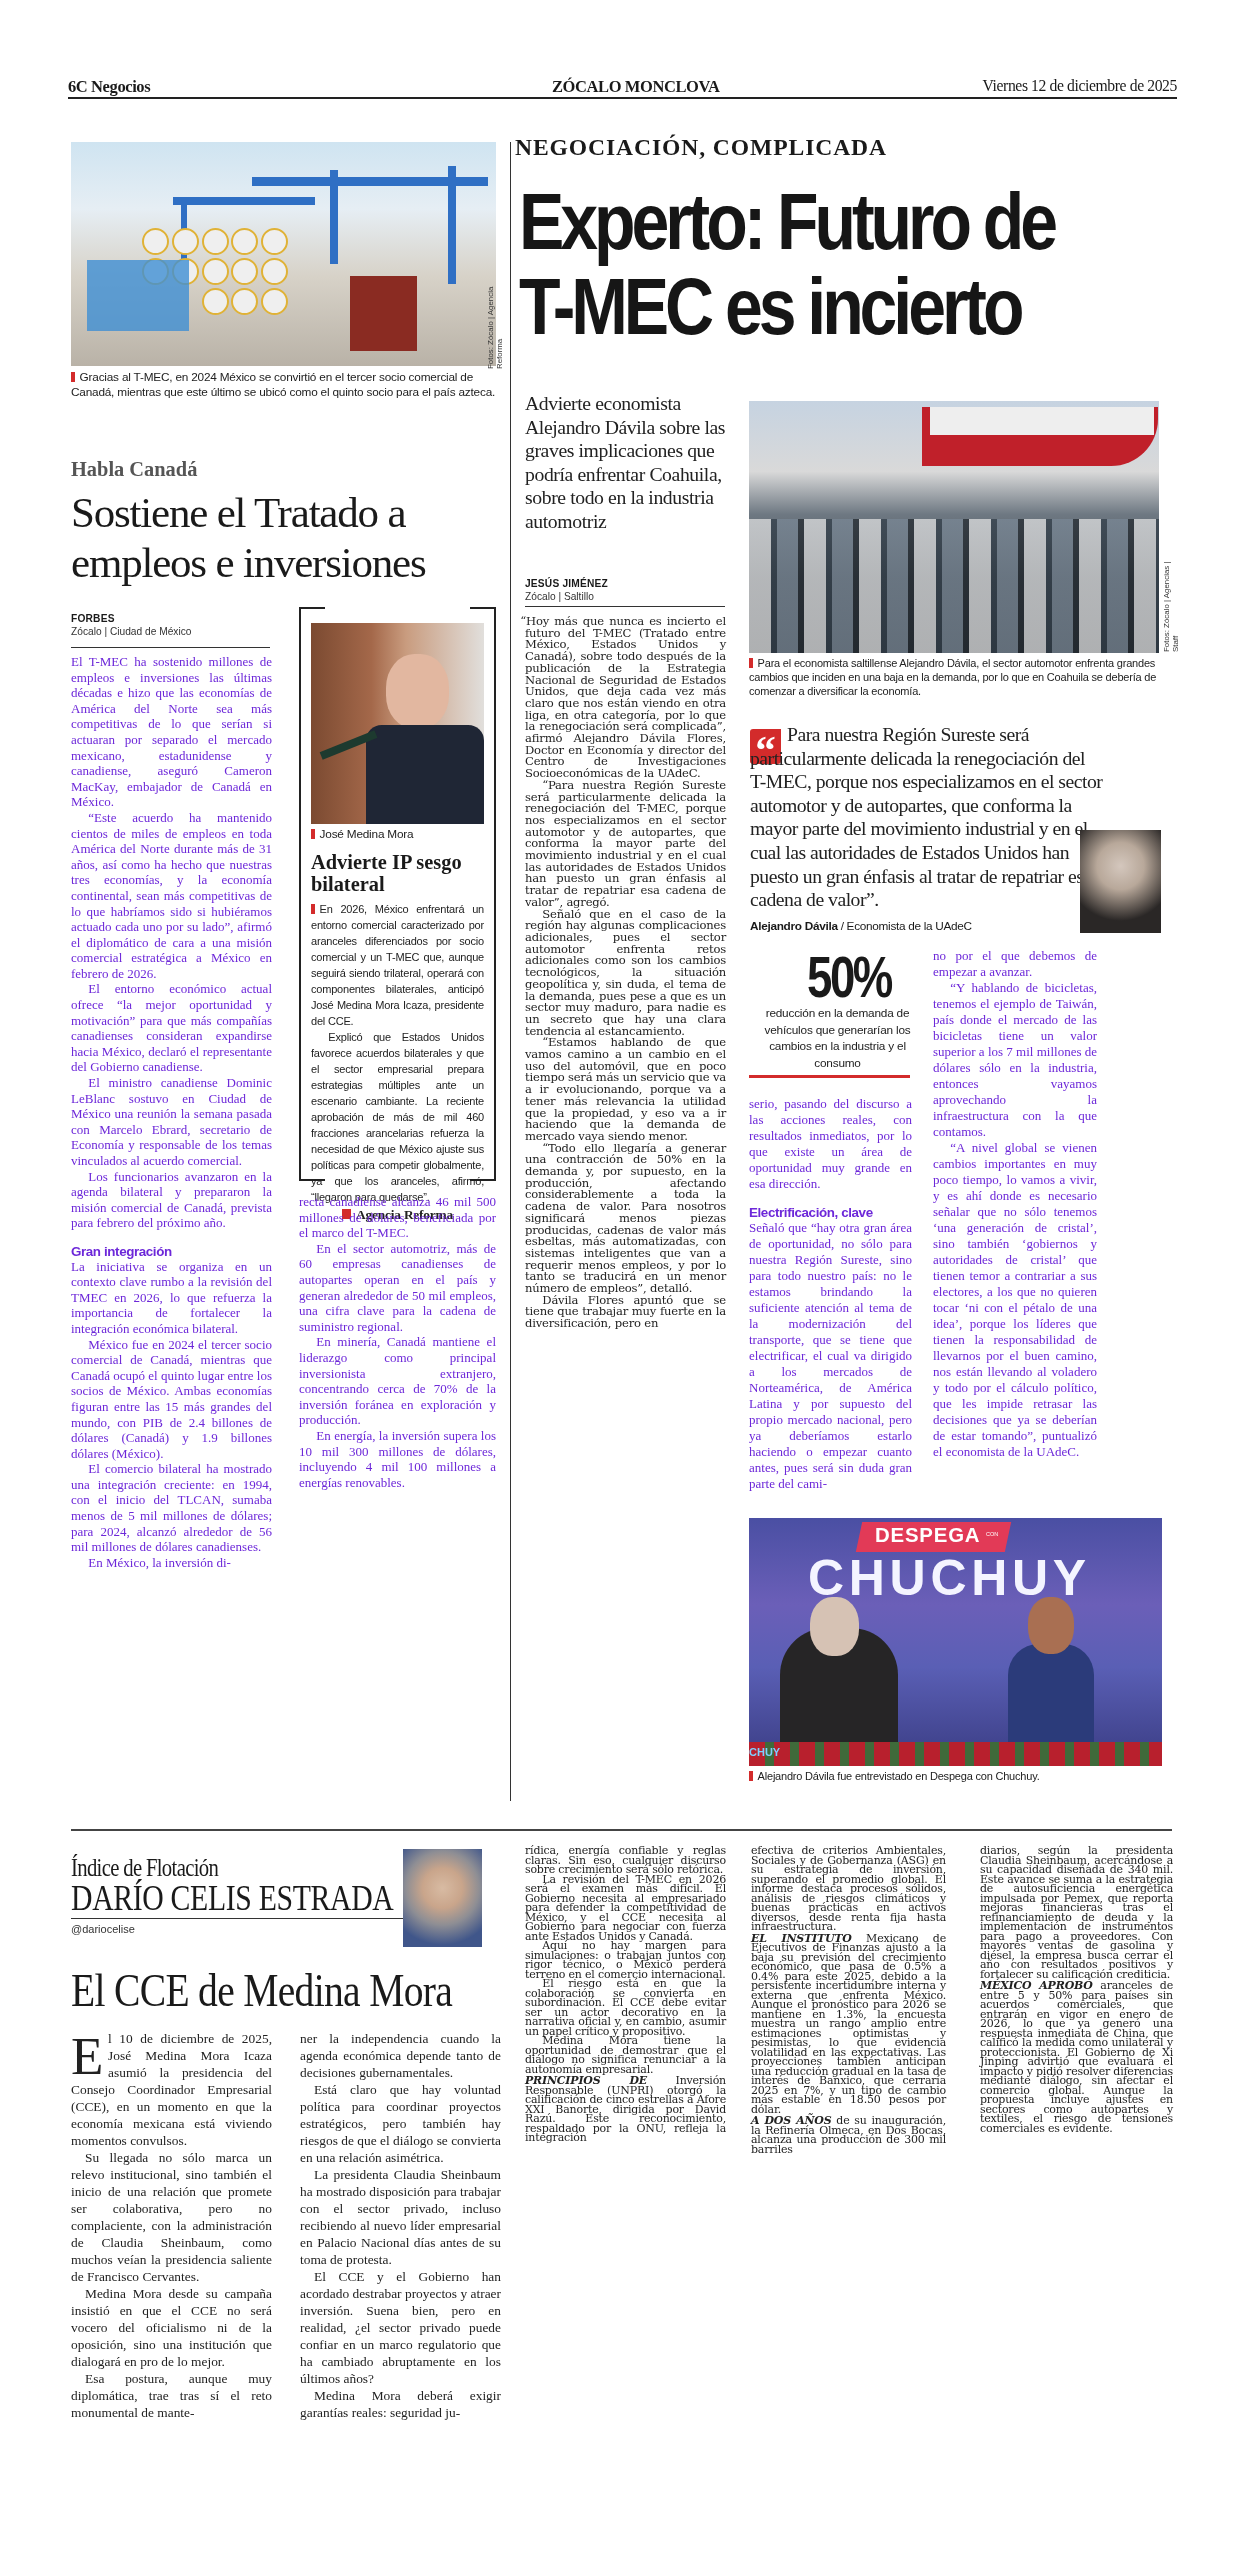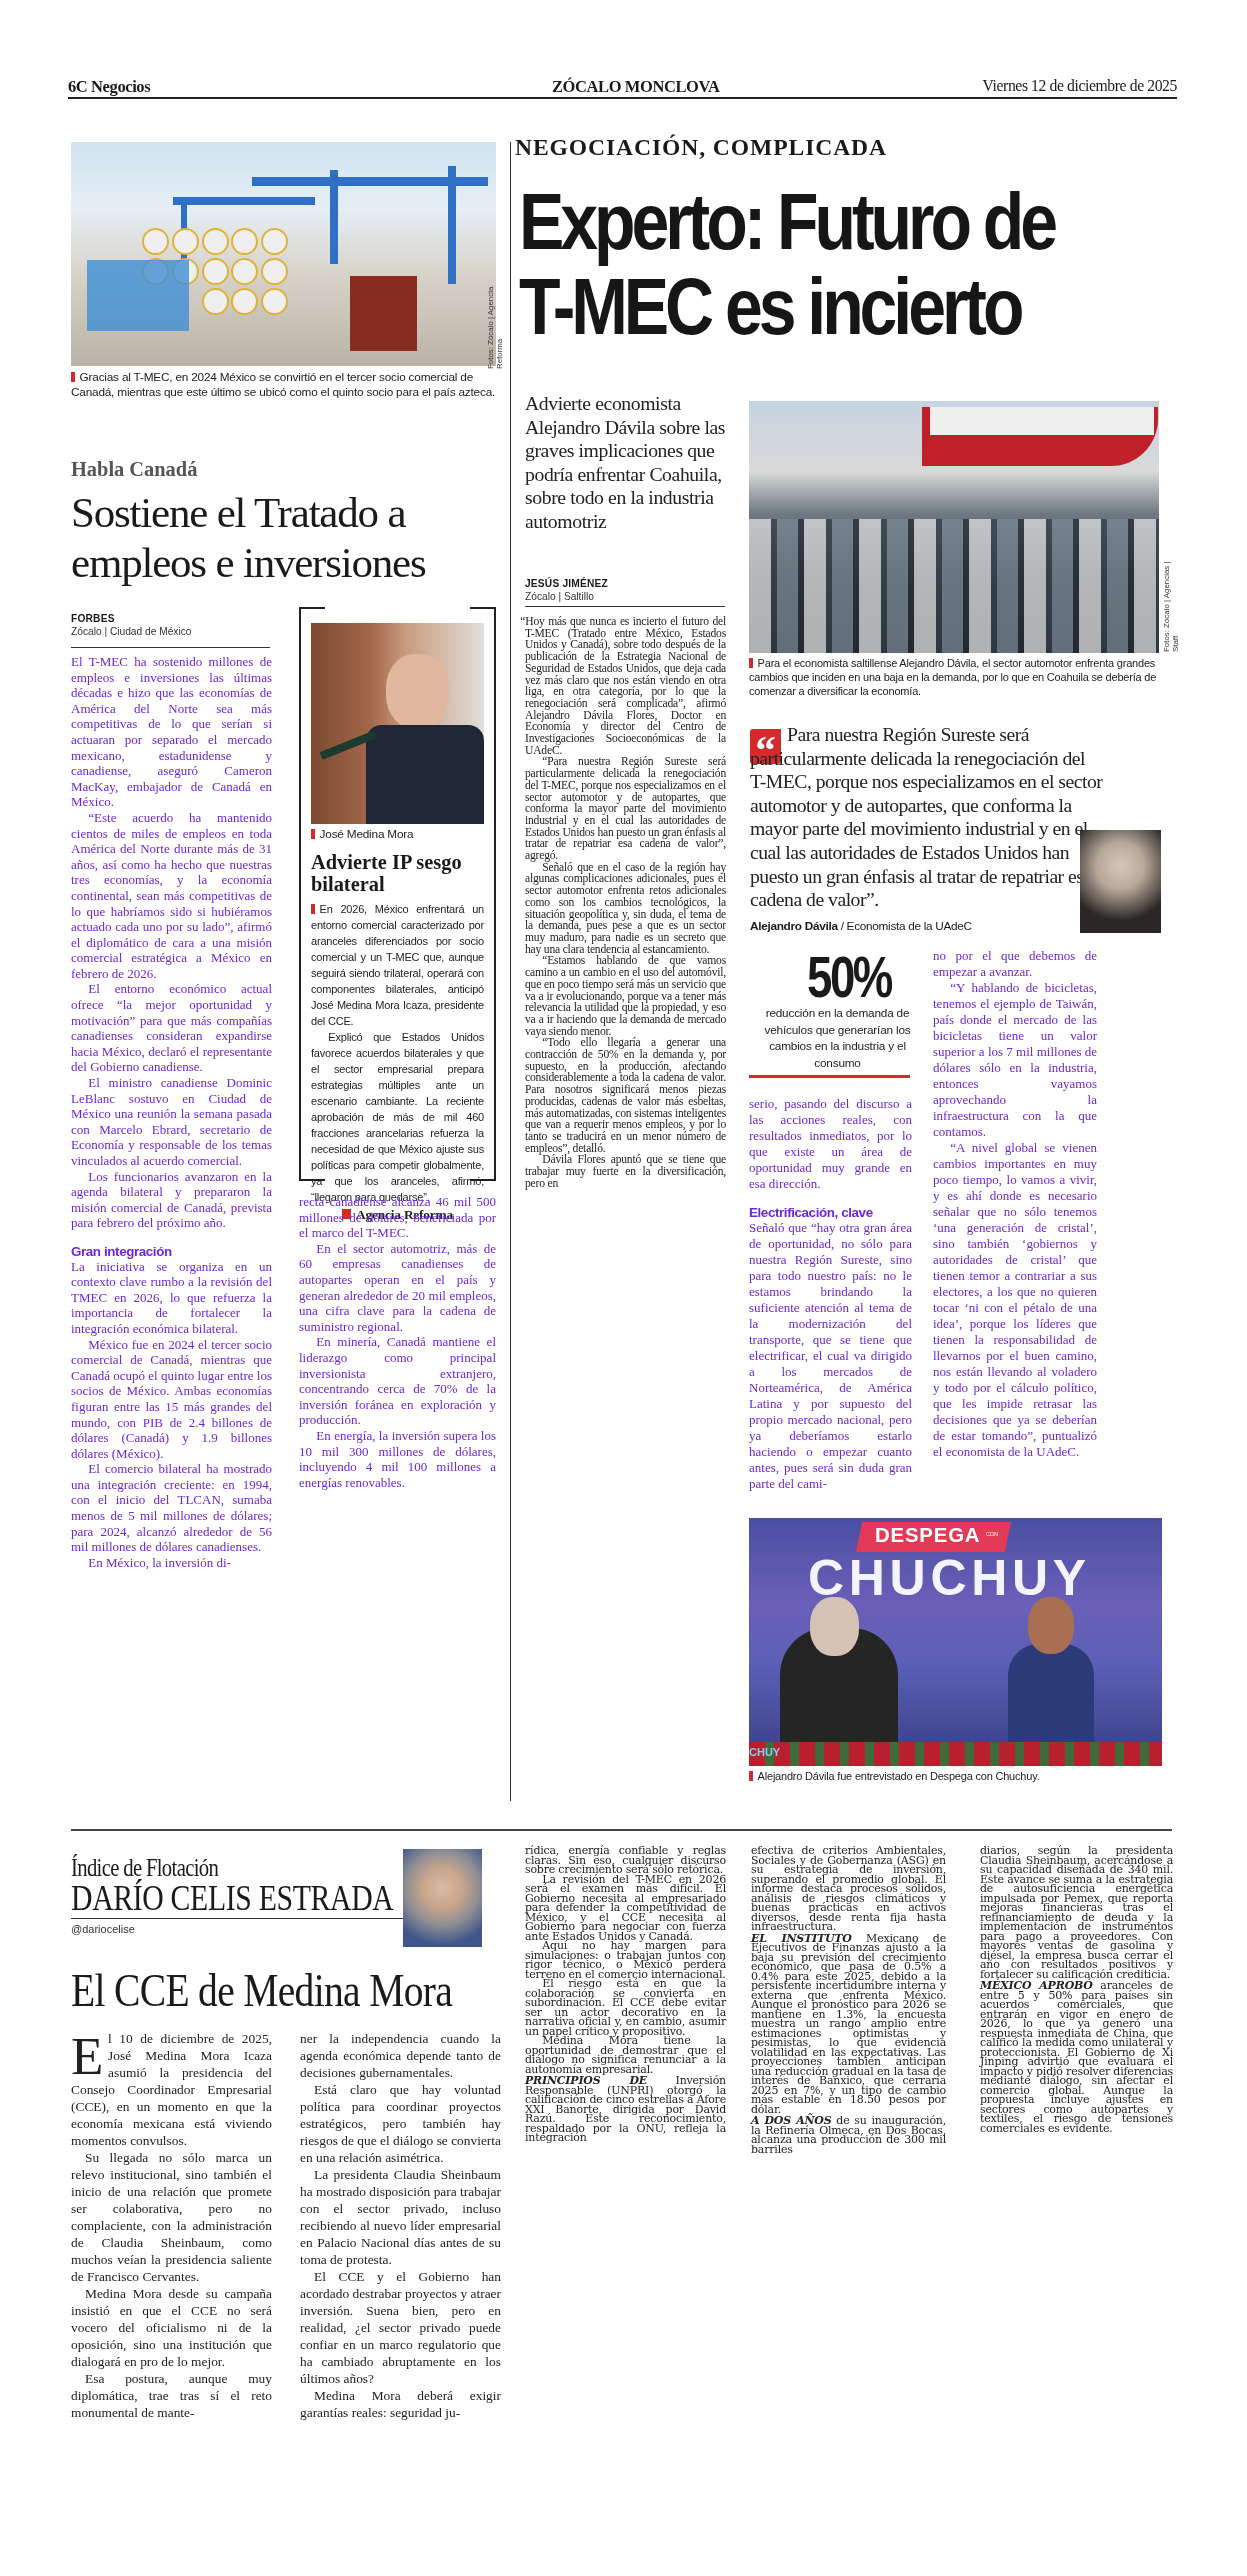--- a/index.html
+++ b/index.html
@@ -149,21 +149,21 @@
 <div class="abs caption" style="left:311px;top:827px;width:173px;"><span class="red-mark"></span><span>José Medina Mora</span></div>
 <div class="abs side-title" style="left:311px;top:851px;width:173px;">Advierte IP sesgo bilateral</div>
 <div class="abs side-body" style="left:311px;top:901px;width:173px;">
   <p class="noindent"><span class="red-mark"></span><span>En 2026, México enfrentará un entorno comercial caracterizado por aranceles diferenciados por socio comercial y un T-MEC que, aunque seguirá siendo trilateral, operará con componentes bilaterales, anticipó José Medina Mora Icaza, presidente del CCE.</span></p>
   <p>Explicó que Estados Unidos favorece acuerdos bilaterales y que el sector empresarial prepara estrategias múltiples ante un escenario cambiante. La reciente aprobación de más de mil 460 fracciones arancelarias refuerza la necesidad de que México ajuste sus políticas para competir globalmente, ya que los aranceles, afirmó, “llegaron para quedarse”.</p>
   <div style="text-align:center;font:bold 13.4px 'Liberation Serif',serif;margin-top:1.6px;"><span style="display:inline-block;width:9.4px;height:9.4px;background:#d32b2b;margin-right:4.7px;"></span><span>Agencia Reforma</span></div>
 </div>
 
 <div class="abs body-serif" style="left:299px;top:1194px;width:197px;">
   <p class="noindent">recta canadiense alcanza 46 mil 500 millones de dólares, beneficiada por el marco del T-MEC.</p>
-  <p>En el sector automotriz, más de 60 empresas canadienses de autopartes operan en el país y generan alrededor de 20 mil empleos, una cifra clave para la cadena de suministro regional.</p>
+  <p>En el sector automotriz, más de 60 empresas canadienses de autopartes operan en el país y generan alrededor de 50 mil empleos, una cifra clave para la cadena de suministro regional.</p>
   <p>En minería, Canadá mantiene el liderazgo como principal inversionista extranjero, concentrando cerca de 70% de la inversión foránea en exploración y producción.</p>
   <p>En energía, la inversión supera los 10 mil 300 millones de dólares, incluyendo 4 mil 100 millones a energías renovables.</p>
 </div>
 
 <div class="abs vline" style="left:510px;top:142px;height:1659px;"></div>
 
 <div class="abs kicker-right">NEGOCIACIÓN, COMPLICADA</div>
 <div class="abs headline-right">
   <div>Experto: Futuro de</div>
   <div>T-MEC es incierto</div>
@@ -175,21 +175,21 @@
   <div style="position:absolute;left:181px;top:6.3px;width:224px;height:27.5px;background:#eeeeee;"></div>
   <div style="position:absolute;left:0;top:118px;width:410px;height:134px;background:repeating-linear-gradient(90deg,#e6e6e6 0 22px,#2e3a45 22px 28px,#7a8896 28px 49px,#1f252b 49px 55px);opacity:.7;"></div>
 </div>
 <div class="abs credit-vert" style="left:1162px;top:550px;height:102px;">Fotos: Zócalo | Agencias | Staff</div>
 <div class="abs caption" style="left:749px;top:656px;width:410px;font-size:11px;line-height:14px;"><span class="red-mark"></span><span>Para el economista saltillense Alejandro Dávila, el sector automotor enfrenta grandes cambios que inciden en una baja en la demanda, por lo que en Coahuila se debería de comenzar a diversificar la economía.</span></div>
 
 <div class="abs byline" style="left:525px;top:578px;">JESÚS JIMÉNEZ</div>
 <div class="abs dateline" style="left:525px;top:591px;">Zócalo | Saltillo</div>
 <div class="abs rule" style="left:525px;top:606px;width:200px;"></div>
 
-<div class="abs body-slab" style="left:525px;top:616px;width:201px;font-family:Liberation Serif, serif;">
+<div class="abs body-slab" style="left:525px;top:616px;width:201px;">
   <p style="text-indent:-4.7px;">“Hoy más que nunca es incierto el futuro del T-MEC (Tratado entre México, Estados Unidos y Canadá), sobre todo después de la publicación de la Estrategia Nacional de Seguridad de Estados Unidos, que deja cada vez más claro que nos están viendo en otra liga, en otra categoría, por lo que la renegociación será complicada”, afirmó Alejandro Dávila Flores, Doctor en Economía y director del Centro de Investigaciones Socioeconómicas de la UAdeC.</p>
   <p>“Para nuestra Región Sureste será particularmente delicada la renegociación del T-MEC, porque nos especializamos en el sector automotor y de autopartes, que conforma la mayor parte del movimiento industrial y en el cual las autoridades de Estados Unidos han puesto un gran énfasis al tratar de repatriar esa cadena de valor”, agregó.</p>
   <p>Señaló que en el caso de la región hay algunas complicaciones adicionales, pues el sector automotor enfrenta retos adicionales como son los cambios tecnológicos, la situación geopolítica y, sin duda, el tema de la demanda, pues pese a que es un sector muy maduro, para nadie es un secreto que hay una clara tendencia al estancamiento.</p>
   <p>“Estamos hablando de que vamos camino a un cambio en el uso del automóvil, que en poco tiempo será más un servicio que va a ir evolucionando, porque va a tener más relevancia la utilidad que la propiedad, y eso va a ir haciendo que la demanda de mercado vaya siendo menor.</p>
   <p>“Todo ello llegaría a generar una contracción de 50% en la demanda y, por supuesto, en la producción, afectando considerablemente a toda la cadena de valor. Para nosotros significará menos piezas producidas, cadenas de valor más esbeltas, más automatizadas, con sistemas inteligentes que van a requerir menos empleos, y por lo tanto se traducirá en un menor número de empleos”, detalló.</p>
   <p>Dávila Flores apuntó que se tiene que trabajar muy fuerte en la diversificación, pero en</p>
 </div>
 
 <div class="abs quote-mark" style="left:750px;top:729px;">“</div>
 <div class="abs pull-quote" style="left:750px;top:723px;width:354px;text-indent:37px;">Para nuestra Región Sureste será particularmente delicada la renegociación del T-MEC, porque nos especializamos en el sector automotor y de autopartes, que conforma la mayor parte del movimiento industrial y en el cual las autoridades de Estados Unidos han puesto un gran énfasis al tratar de repatriar esa cadena de valor”.</div>

